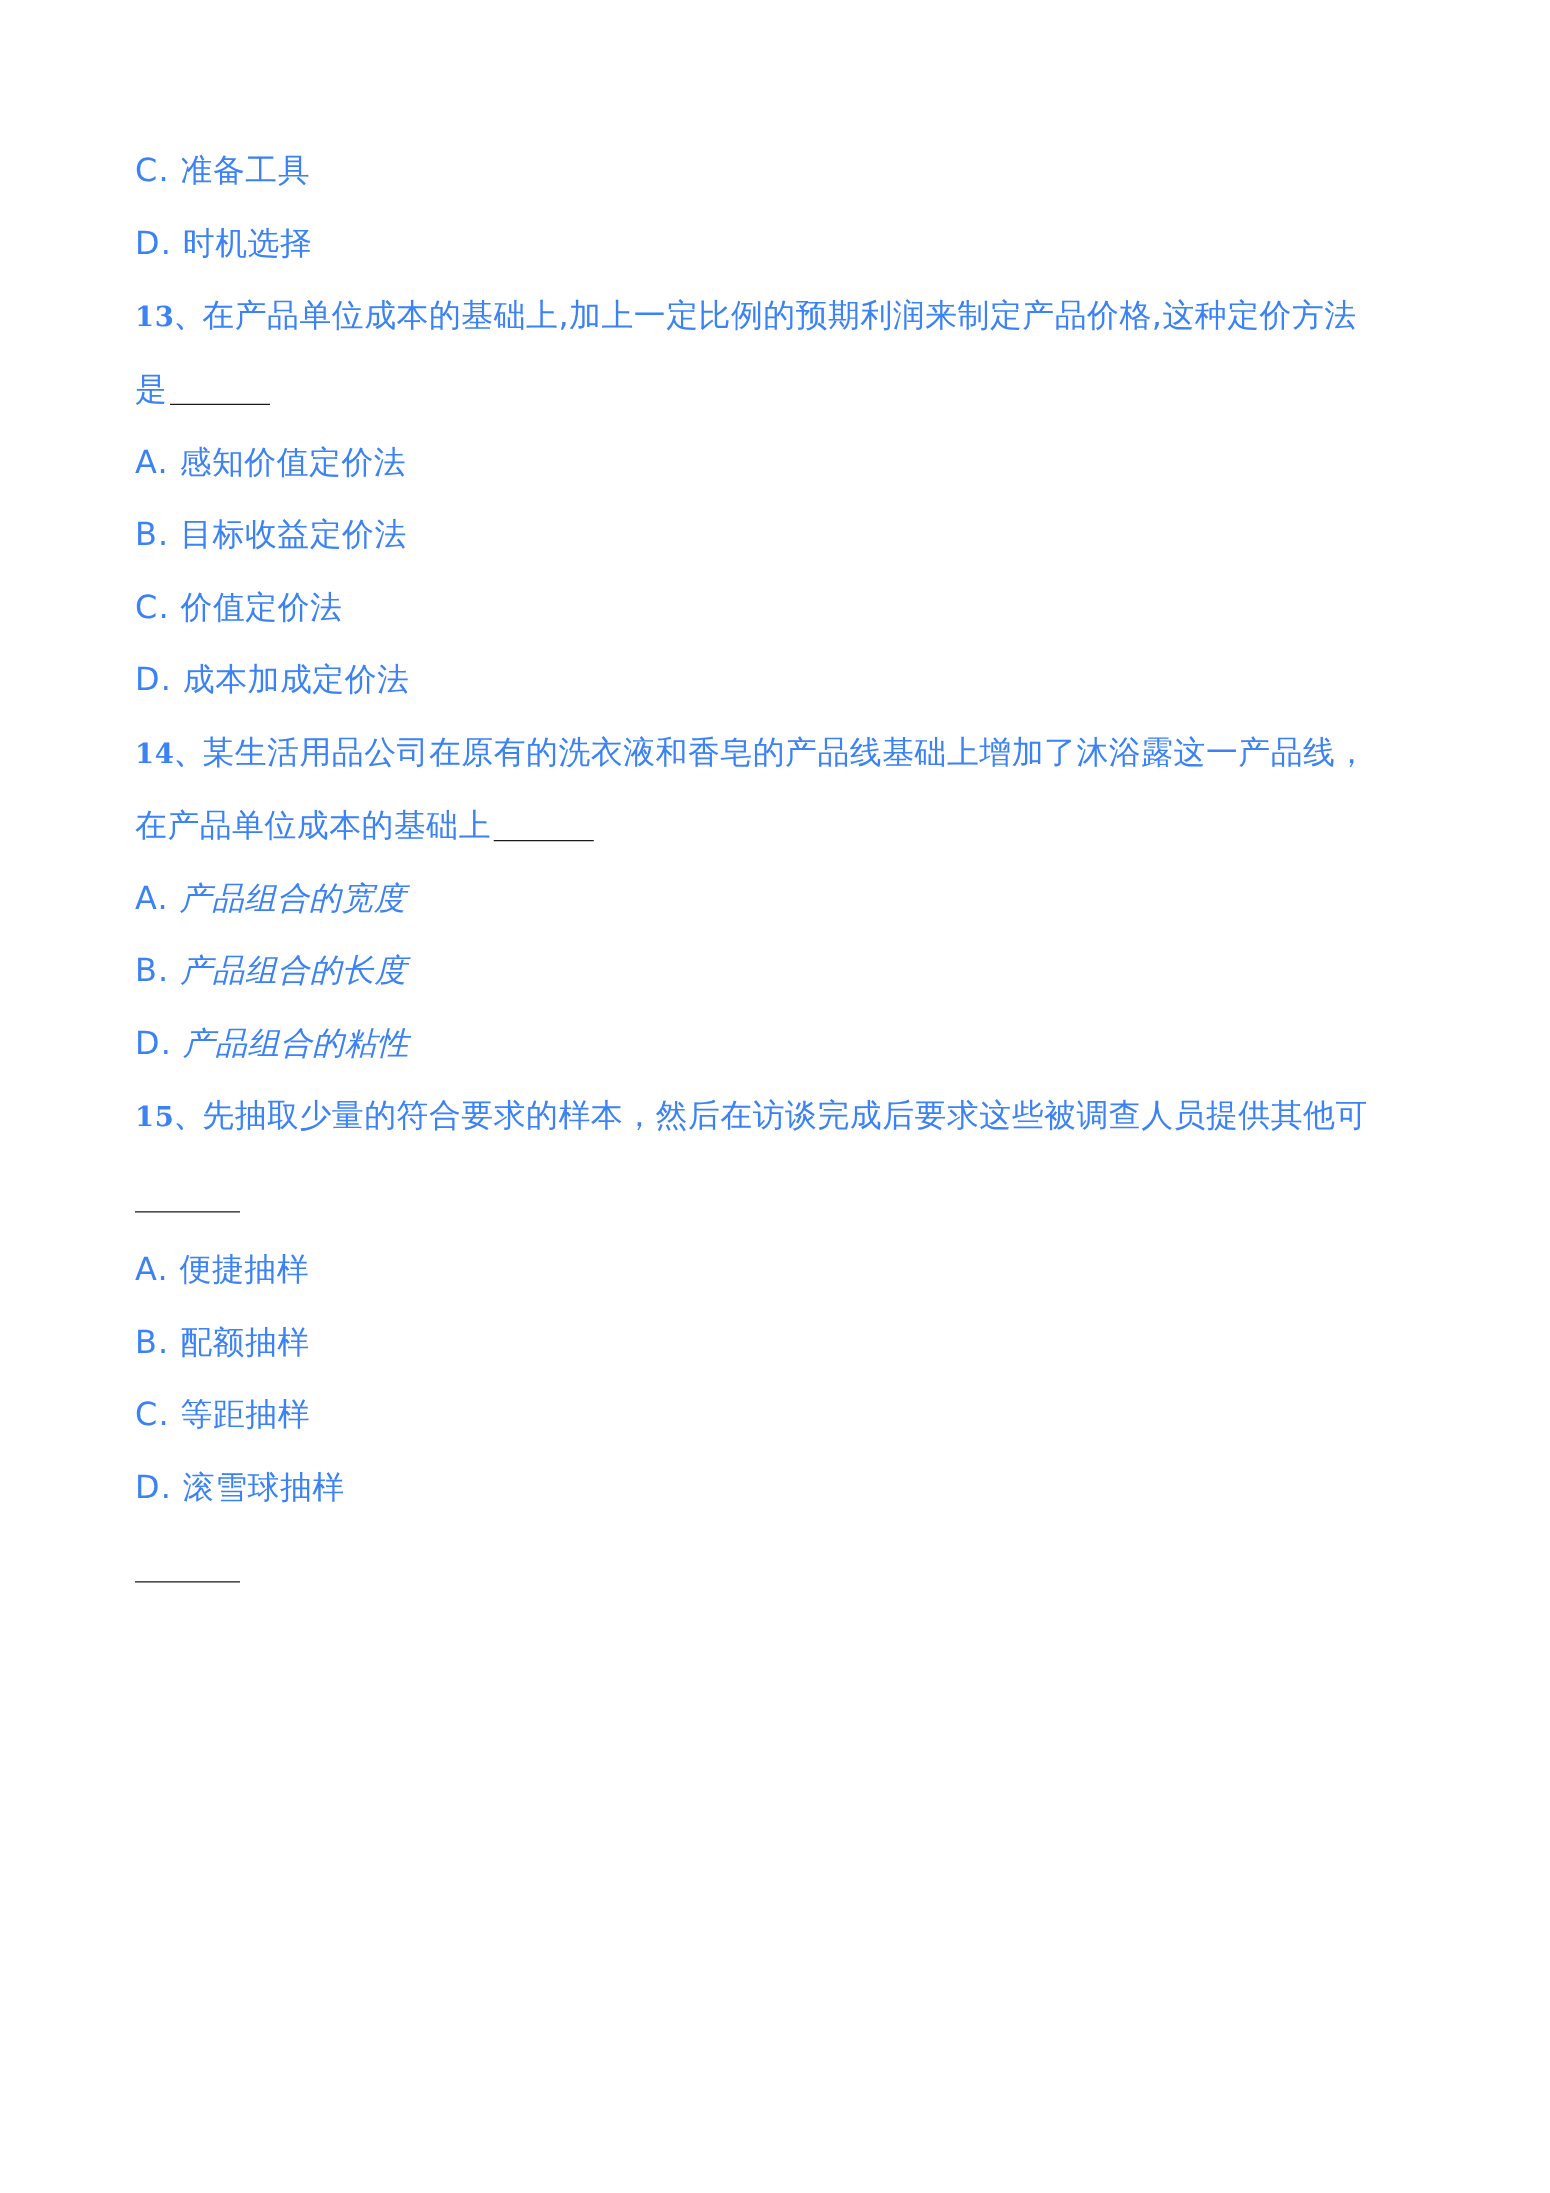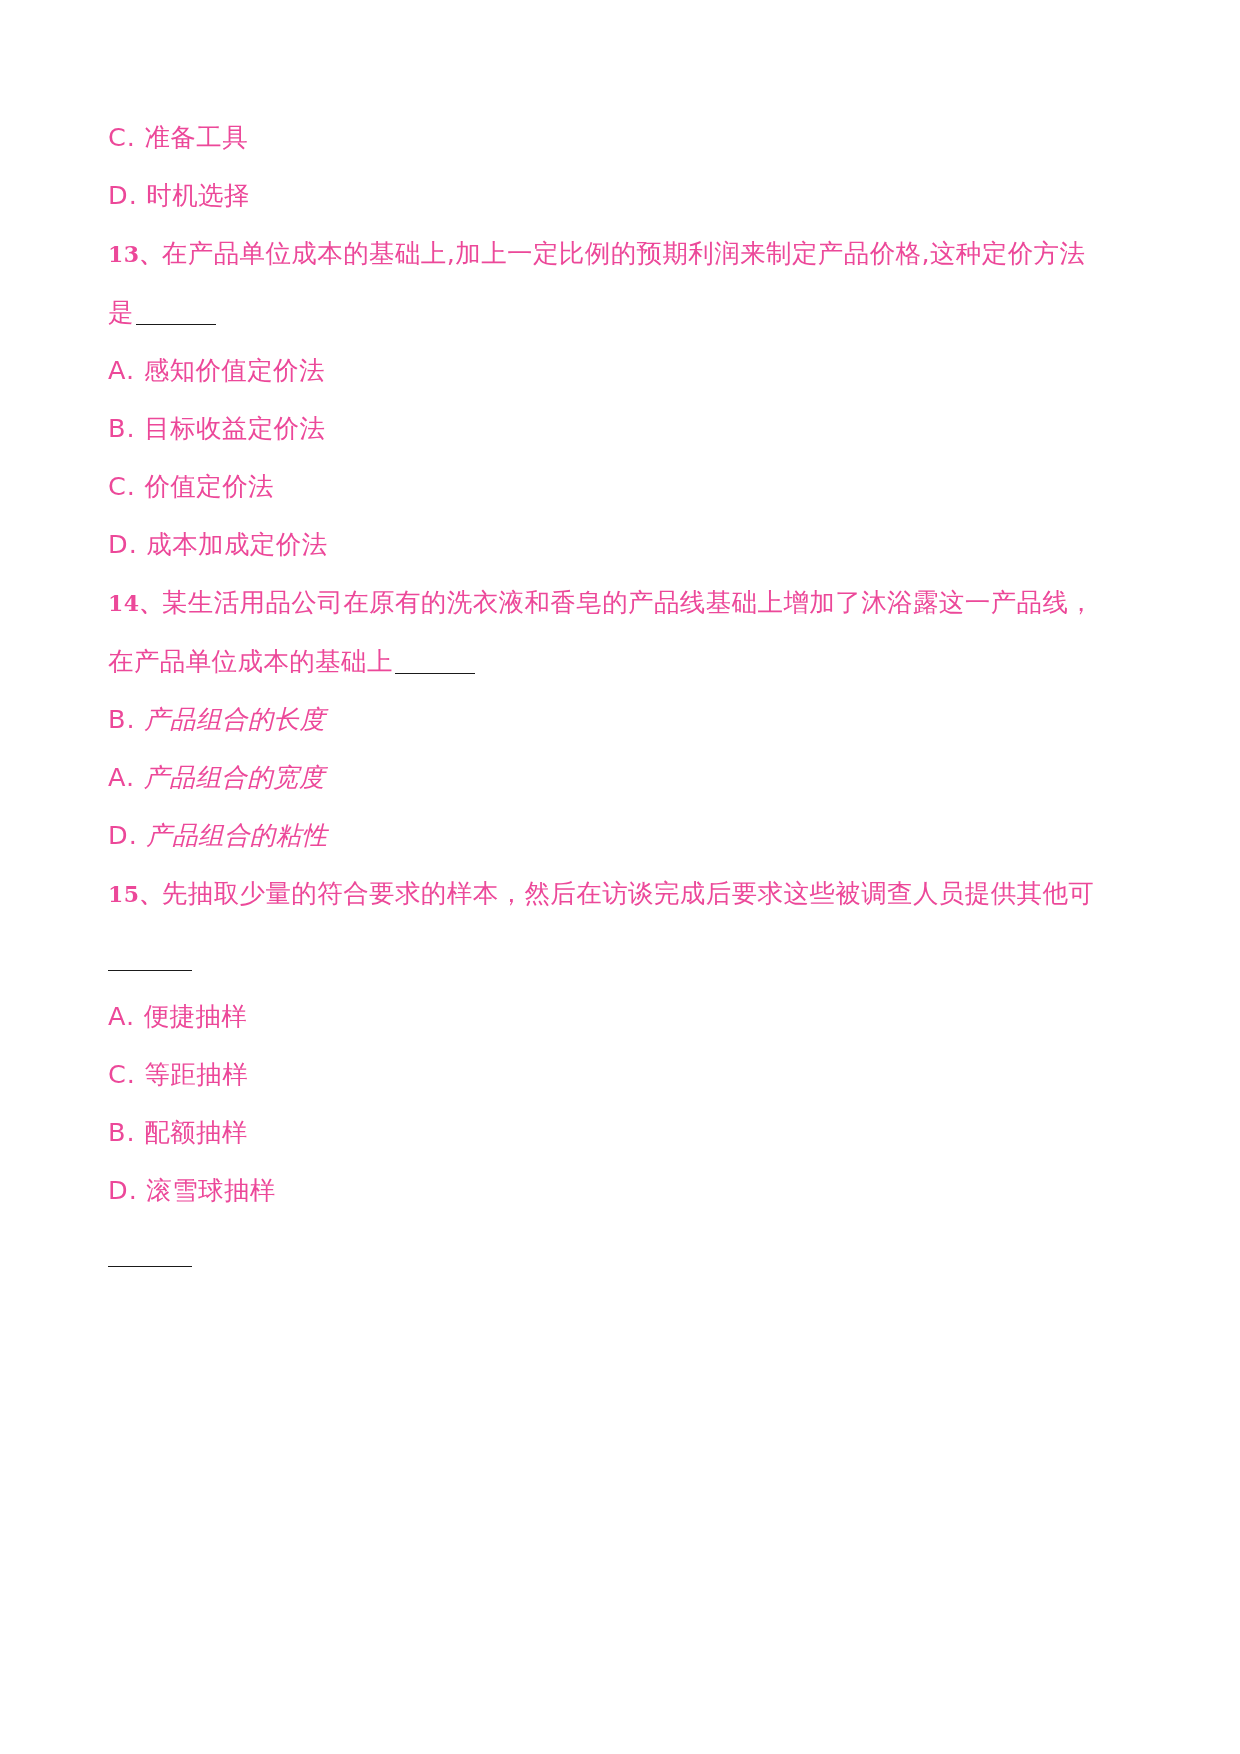--- a/index.html
+++ b/index.html
@@ -8,21 +8,21 @@
     background: #ffffff;
   }
   .page {
     width: 1240px;
     height: 1754px;
     background: #ffffff;
     position: relative;
     box-sizing: border-box;
     padding: 108px 118px 0 108px;
     font-family: "DejaVu Sans", "Liberation Sans", sans-serif;
-    color: #ec4899;
+    color: #3b82f6;
     overflow: hidden;
   }
   .doc-body {
     width: 1010px;
   }
   
   .q-line {
     font-size: 25.5px;
     line-height: 58px;
     letter-spacing: 0.4px;
@@ -101,44 +101,44 @@
     </div>
 
     <div class="q-line">
       <span class="q-num">14、</span><span class="q-text">某生活用品公司在原有的洗衣液和香皂的产品线基础上增加了沐浴露这一产品线，</span>
     </div>
     <div class="q-line">
       <span class="q-text">在产品单位成本的基础上</span><span class="blank"></span>
     </div>
 
     <div class="opt-line opt-italic">
-      <span class="opt-label">B.</span><span>&nbsp;</span><span class="opt-text">产品组合的长度</span>
+      <span class="opt-label">A.</span><span>&nbsp;</span><span class="opt-text">产品组合的宽度</span>
     </div>
     <div class="opt-line opt-italic">
-      <span class="opt-label">A.</span><span>&nbsp;</span><span class="opt-text">产品组合的宽度</span>
+      <span class="opt-label">B.</span><span>&nbsp;</span><span class="opt-text">产品组合的长度</span>
     </div>
     <div class="opt-line opt-italic">
       <span class="opt-label">D.</span><span>&nbsp;</span><span class="opt-text">产品组合的粘性</span>
     </div>
 
     <div class="q-line">
       <span class="q-num">15、</span><span class="q-text">先抽取少量的符合要求的样本，然后在访谈完成后要求这些被调查人员提供其他可</span>
     </div>
     <div class="q-line blank-line">
       <span class="blank-wide"></span>
     </div>
 
     <div class="opt-line">
       <span class="opt-label">A.</span><span>&nbsp;</span><span class="opt-text">便捷抽样</span>
     </div>
     <div class="opt-line">
-      <span class="opt-label">C.</span><span>&nbsp;</span><span class="opt-text">等距抽样</span>
+      <span class="opt-label">B.</span><span>&nbsp;</span><span class="opt-text">配额抽样</span>
     </div>
     <div class="opt-line">
-      <span class="opt-label">B.</span><span>&nbsp;</span><span class="opt-text">配额抽样</span>
+      <span class="opt-label">C.</span><span>&nbsp;</span><span class="opt-text">等距抽样</span>
     </div>
     <div class="opt-line">
       <span class="opt-label">D.</span><span>&nbsp;</span><span class="opt-text">滚雪球抽样</span>
     </div>
 
     <div class="q-line blank-line">
       <span class="blank-wide"></span>
     </div>
 
   </div>

